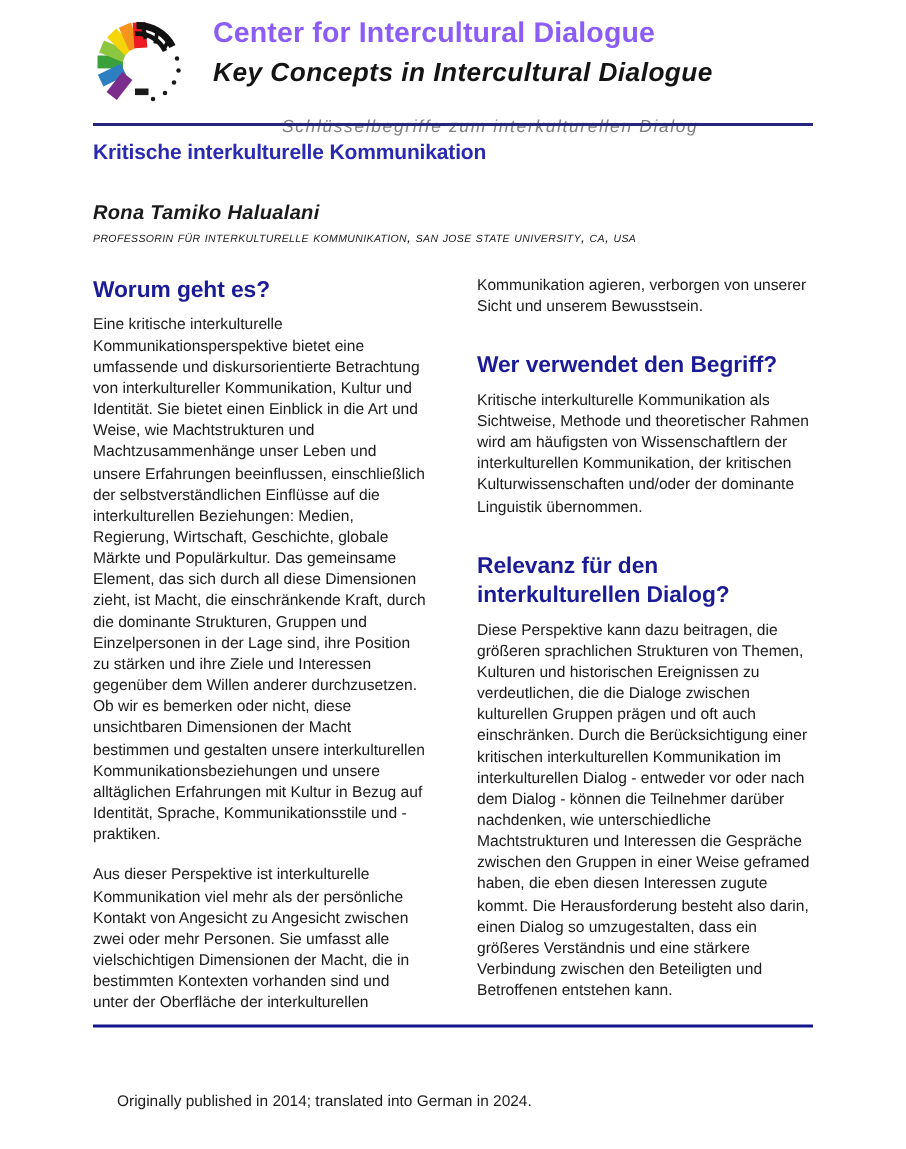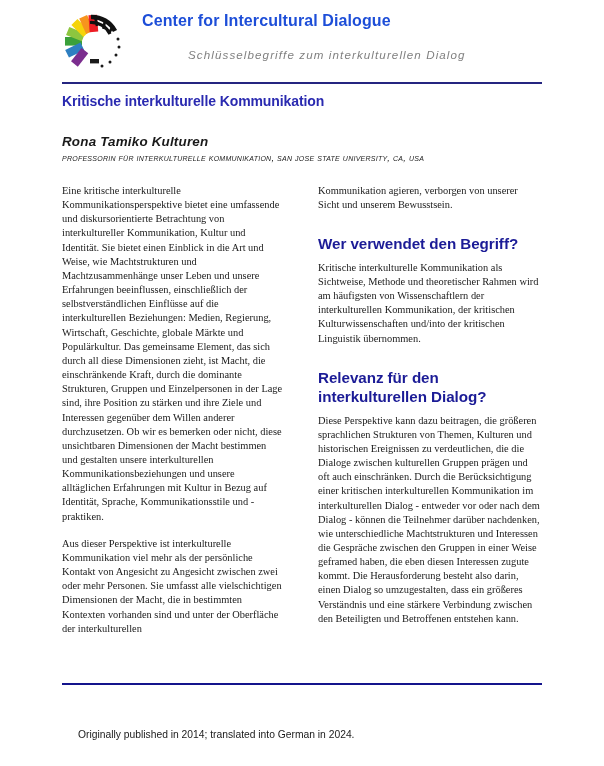--- a/index.html
+++ b/index.html
@@ -39,23 +39,23 @@
     flex: 0 0 62px;
     margin-top: 2px;
   }
   .logo-svg { display: block; }
 
   .masthead-text {
     margin-left: 18px;
     padding-top: 2px;
   }
   .org-name {
-    font-size: 16px;
-    font-weight: bold;
-    color: #1d4ed8;
+    font-size: 19px;
+    font-weight: bold;
+    color: #8b5cf6;
     letter-spacing: 0.1px;
     line-height: 1.15;
     white-space: nowrap;
   }
   .series-title {
     font-size: 17.5px;
     font-weight: bold;
     font-style: italic;
     color: #141414;
     line-height: 1.3;
@@ -144,21 +144,20 @@
   }
   .col-right h2.section { margin-top: 0; }
   .spaced-head { margin-top: 22px !important; }
 
   p.body {
     font-size: 10.4px;
     line-height: 14.15px;
     color: #1a1a1a;
     margin: 0 0 13px 0;
     text-align: left;
-    font-family: Liberation Serif, serif;
   }
   p.body:last-child { margin-bottom: 16px; }
   .tight-top { margin-top: 0; }
 
   
   .footer-line {
     position: absolute;
     left: 62px;
     top: 703px;
     width: 480px;
@@ -224,39 +223,41 @@
           <circle cx="17" cy="19" r="1.5" fill="#1a1a1a"></circle>
           <circle cx="9" cy="23" r="1.5" fill="#1a1a1a"></circle>
 
           <rect x="-3" y="16" width="9" height="4.4" fill="#1a1a1a"></rect>
         </g>
       </svg>
     </div>
 
     <div class="masthead-text">
       <div class="org-name">Center for Intercultural Dialogue</div>
+      <div class="series-title">Key Concepts in Intercultural Dialogue</div>
       <div class="series-sub">Schlüsselbegriffe zum interkulturellen Dialog</div>
     </div>
   </div>
 
   <div class="rule-top"></div>
 
   <div class="doc-title">Kritische interkulturelle Kommunikation</div>
-  <div class="author-name">Rona Tamiko Kulturen</div>
+  <div class="author-name">Rona Tamiko Halualani</div>
   <div class="author-affil">Professorin für Interkulturelle Kommunikation, San Jose State University, CA, USA</div>
 
   <div class="col col-left">
+    <h2 class="section">Worum geht es?</h2>
     <p class="body">Eine kritische interkulturelle Kommunikationsperspektive bietet eine umfassende und diskursorientierte Betrachtung von interkultureller Kommunikation, Kultur und Identität. Sie bietet einen Einblick in die Art und Weise, wie Machtstrukturen und Machtzusammenhänge unser Leben und unsere Erfahrungen beeinflussen, einschließlich der selbstverständlichen Einflüsse auf die interkulturellen Beziehungen: Medien, Regierung, Wirtschaft, Geschichte, globale Märkte und Populärkultur. Das gemeinsame Element, das sich durch all diese Dimensionen zieht, ist Macht, die einschränkende Kraft, durch die dominante Strukturen, Gruppen und Einzelpersonen in der Lage sind, ihre Position zu stärken und ihre Ziele und Interessen gegenüber dem Willen anderer durchzusetzen. Ob wir es bemerken oder nicht, diese unsichtbaren Dimensionen der Macht bestimmen und gestalten unsere interkulturellen Kommunikationsbeziehungen und unsere alltäglichen Erfahrungen mit Kultur in Bezug auf Identität, Sprache, Kommunikationsstile und -praktiken.</p>
     <p class="body">Aus dieser Perspektive ist interkulturelle Kommunikation viel mehr als der persönliche Kontakt von Angesicht zu Angesicht zwischen zwei oder mehr Personen. Sie umfasst alle vielschichtigen Dimensionen der Macht, die in bestimmten Kontexten vorhanden sind und unter der Oberfläche der interkulturellen</p>
   </div>
 
   <div class="col col-right">
     <p class="body tight-top">Kommunikation agieren, verborgen von unserer Sicht und unserem Bewusstsein.</p>
     <h2 class="section spaced-head">Wer verwendet den Begriff?</h2>
-    <p class="body">Kritische interkulturelle Kommunikation als Sichtweise, Methode und theoretischer Rahmen wird am häufigsten von Wissenschaftlern der interkulturellen Kommunikation, der kritischen Kulturwissenschaften und/into der kritischen Linguistik übernommen.</p>
+    <p class="body">Kritische interkulturelle Kommunikation als Sichtweise, Methode und theoretischer Rahmen wird am häufigsten von Wissenschaftlern der interkulturellen Kommunikation, der kritischen Kulturwissenschaften und/oder der dominante Linguistik übernommen.</p>
     <h2 class="section spaced-head">Relevanz für den interkulturellen Dialog?</h2>
     <p class="body">Diese Perspektive kann dazu beitragen, die größeren sprachlichen Strukturen von Themen, Kulturen und historischen Ereignissen zu verdeutlichen, die die Dialoge zwischen kulturellen Gruppen prägen und oft auch einschränken. Durch die Berücksichtigung einer kritischen interkulturellen Kommunikation im interkulturellen Dialog - entweder vor oder nach dem Dialog - können die Teilnehmer darüber nachdenken, wie unterschiedliche Machtstrukturen und Interessen die Gespräche zwischen den Gruppen in einer Weise geframed haben, die eben diesen Interessen zugute kommt. Die Herausforderung besteht also darin, einen Dialog so umzugestalten, dass ein größeres Verständnis und eine stärkere Verbindung zwischen den Beteiligten und Betroffenen entstehen kann.</p>
   </div>
 
   <div class="rule-bottom"></div>
 
   <div class="footer-note">Originally published in 2014; translated into German in 2024.</div>
 
 </div>
 

